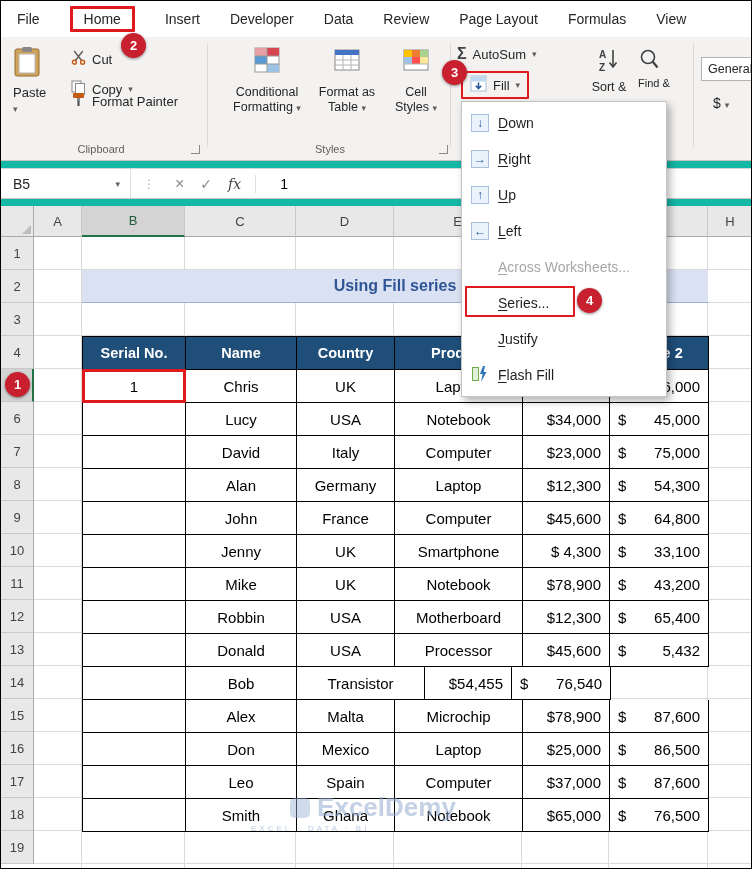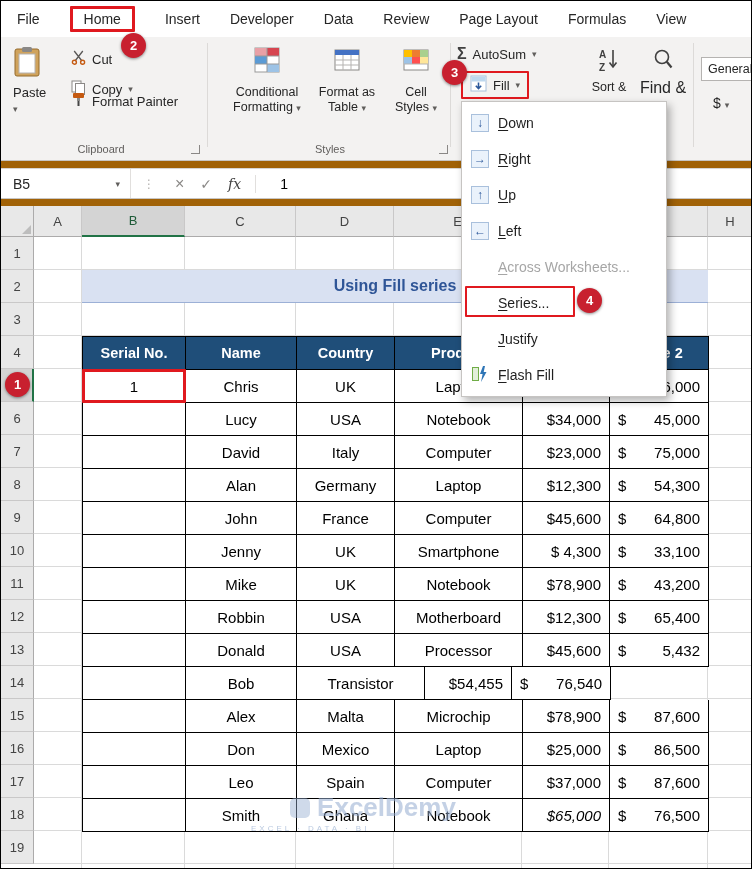--- a/index.html
+++ b/index.html
@@ -22,28 +22,28 @@
   .paste{position:absolute;left:12px;top:6px;width:52px;font-size:13px;}
   .paste .ic{display:block;margin:3px auto 4px;}
   .sbtn{position:absolute;left:70px;display:flex;align-items:center;gap:6px;font-size:13px;height:24px;white-space:nowrap;}
   .bigbtn{position:absolute;top:6px;text-align:center;font-size:12.5px;line-height:15px;}
   .bigbtn .ic{display:block;margin:4px auto 8px;}
   .autosum{position:absolute;left:456px;top:8px;display:flex;gap:6px;align-items:center;font-size:13px;}
   .sigma{font-size:16px;font-weight:bold;color:#404040;}
   .fillbtn{position:absolute;left:460px;top:34px;height:28px;display:flex;gap:6px;align-items:center;
            font-size:13px;padding:0 7px;border:2.5px solid var(--annot-red);border-radius:1px;}
   .sortbtn{position:absolute;left:584px;top:10px;width:48px;text-align:center;font-size:12.5px;}
-  .findbtn{position:absolute;left:637px;top:10px;width:50px;text-align:center;font-size:16px;}
+  .findbtn{position:absolute;left:637px;top:10px;width:50px;font-size:11px;}
   .sortbtn .lbl,.findbtn .lbl{display:block;margin-top:4px;white-space:nowrap;}
   .numfmt{position:absolute;left:700px;top:20px;width:82px;height:24px;border:1px solid #B5B3B1;background:#fff;
           font-size:12.5px;line-height:22px;padding-left:6px;white-space:nowrap;overflow:hidden;}
   .dollar{position:absolute;left:712px;top:58px;font-size:14px;}
 
   
-  .fbar{position:absolute;left:0;top:160px;width:100%;height:45px;background:#a16207;}
+  .fbar{position:absolute;left:0;top:160px;width:100%;height:45px;background:#14b8a6;}
   .fbar-white{position:absolute;left:0;top:7px;right:0;height:31px;background:#fff;
               border-top:1px solid #D8D6D4;border-bottom:1px solid #C8C6C4;display:flex;align-items:center;}
   .namebox{width:130px;height:100%;display:flex;align-items:center;padding-left:12px;font-size:14px;
            border-right:1px solid #E1DFDD;position:relative;}
   .namebox .caret{position:absolute;right:10px;}
   .fdots{color:#B5B3B1;margin:0 12px;font-size:12px;}
   .fx-x{color:#8A8886;font-size:16px;margin:0 8px;}
   .fx-check{color:#8A8886;font-size:14px;margin:0 8px;}
   .fx-fx{font-family:"DejaVu Serif","Liberation Serif",serif;font-style:italic;font-size:14px;color:#444;margin:0 8px;}
   .fdiv{width:1px;height:18px;background:#E1DFDD;margin:0 6px;}
@@ -492,21 +492,21 @@
           <div class="xcell acct" style="width: 99px;">
             <span>$</span>
             <span>87,600</span>
           </div>
         </div>
         <div class="xrow">
           <div class="xcell" style="width: 103px;"></div>
           <div class="xcell" style="width: 111px;">Smith</div>
           <div class="xcell" style="width: 98px;">Ghana</div>
           <div class="xcell" style="width: 128px;">Notebook</div>
-          <div class="xcell num" style="width: 87px; font-style: italic;">$65,000</div>
+          <div class="xcell num" style="width: 87px;">$65,000</div>
           <div class="xcell acct" style="width: 99px;">
             <span>$</span>
             <span>76,500</span>
           </div>
         </div>
       </div>
   </div>
 
   <div class="wm">
     <div class="wm-title">

